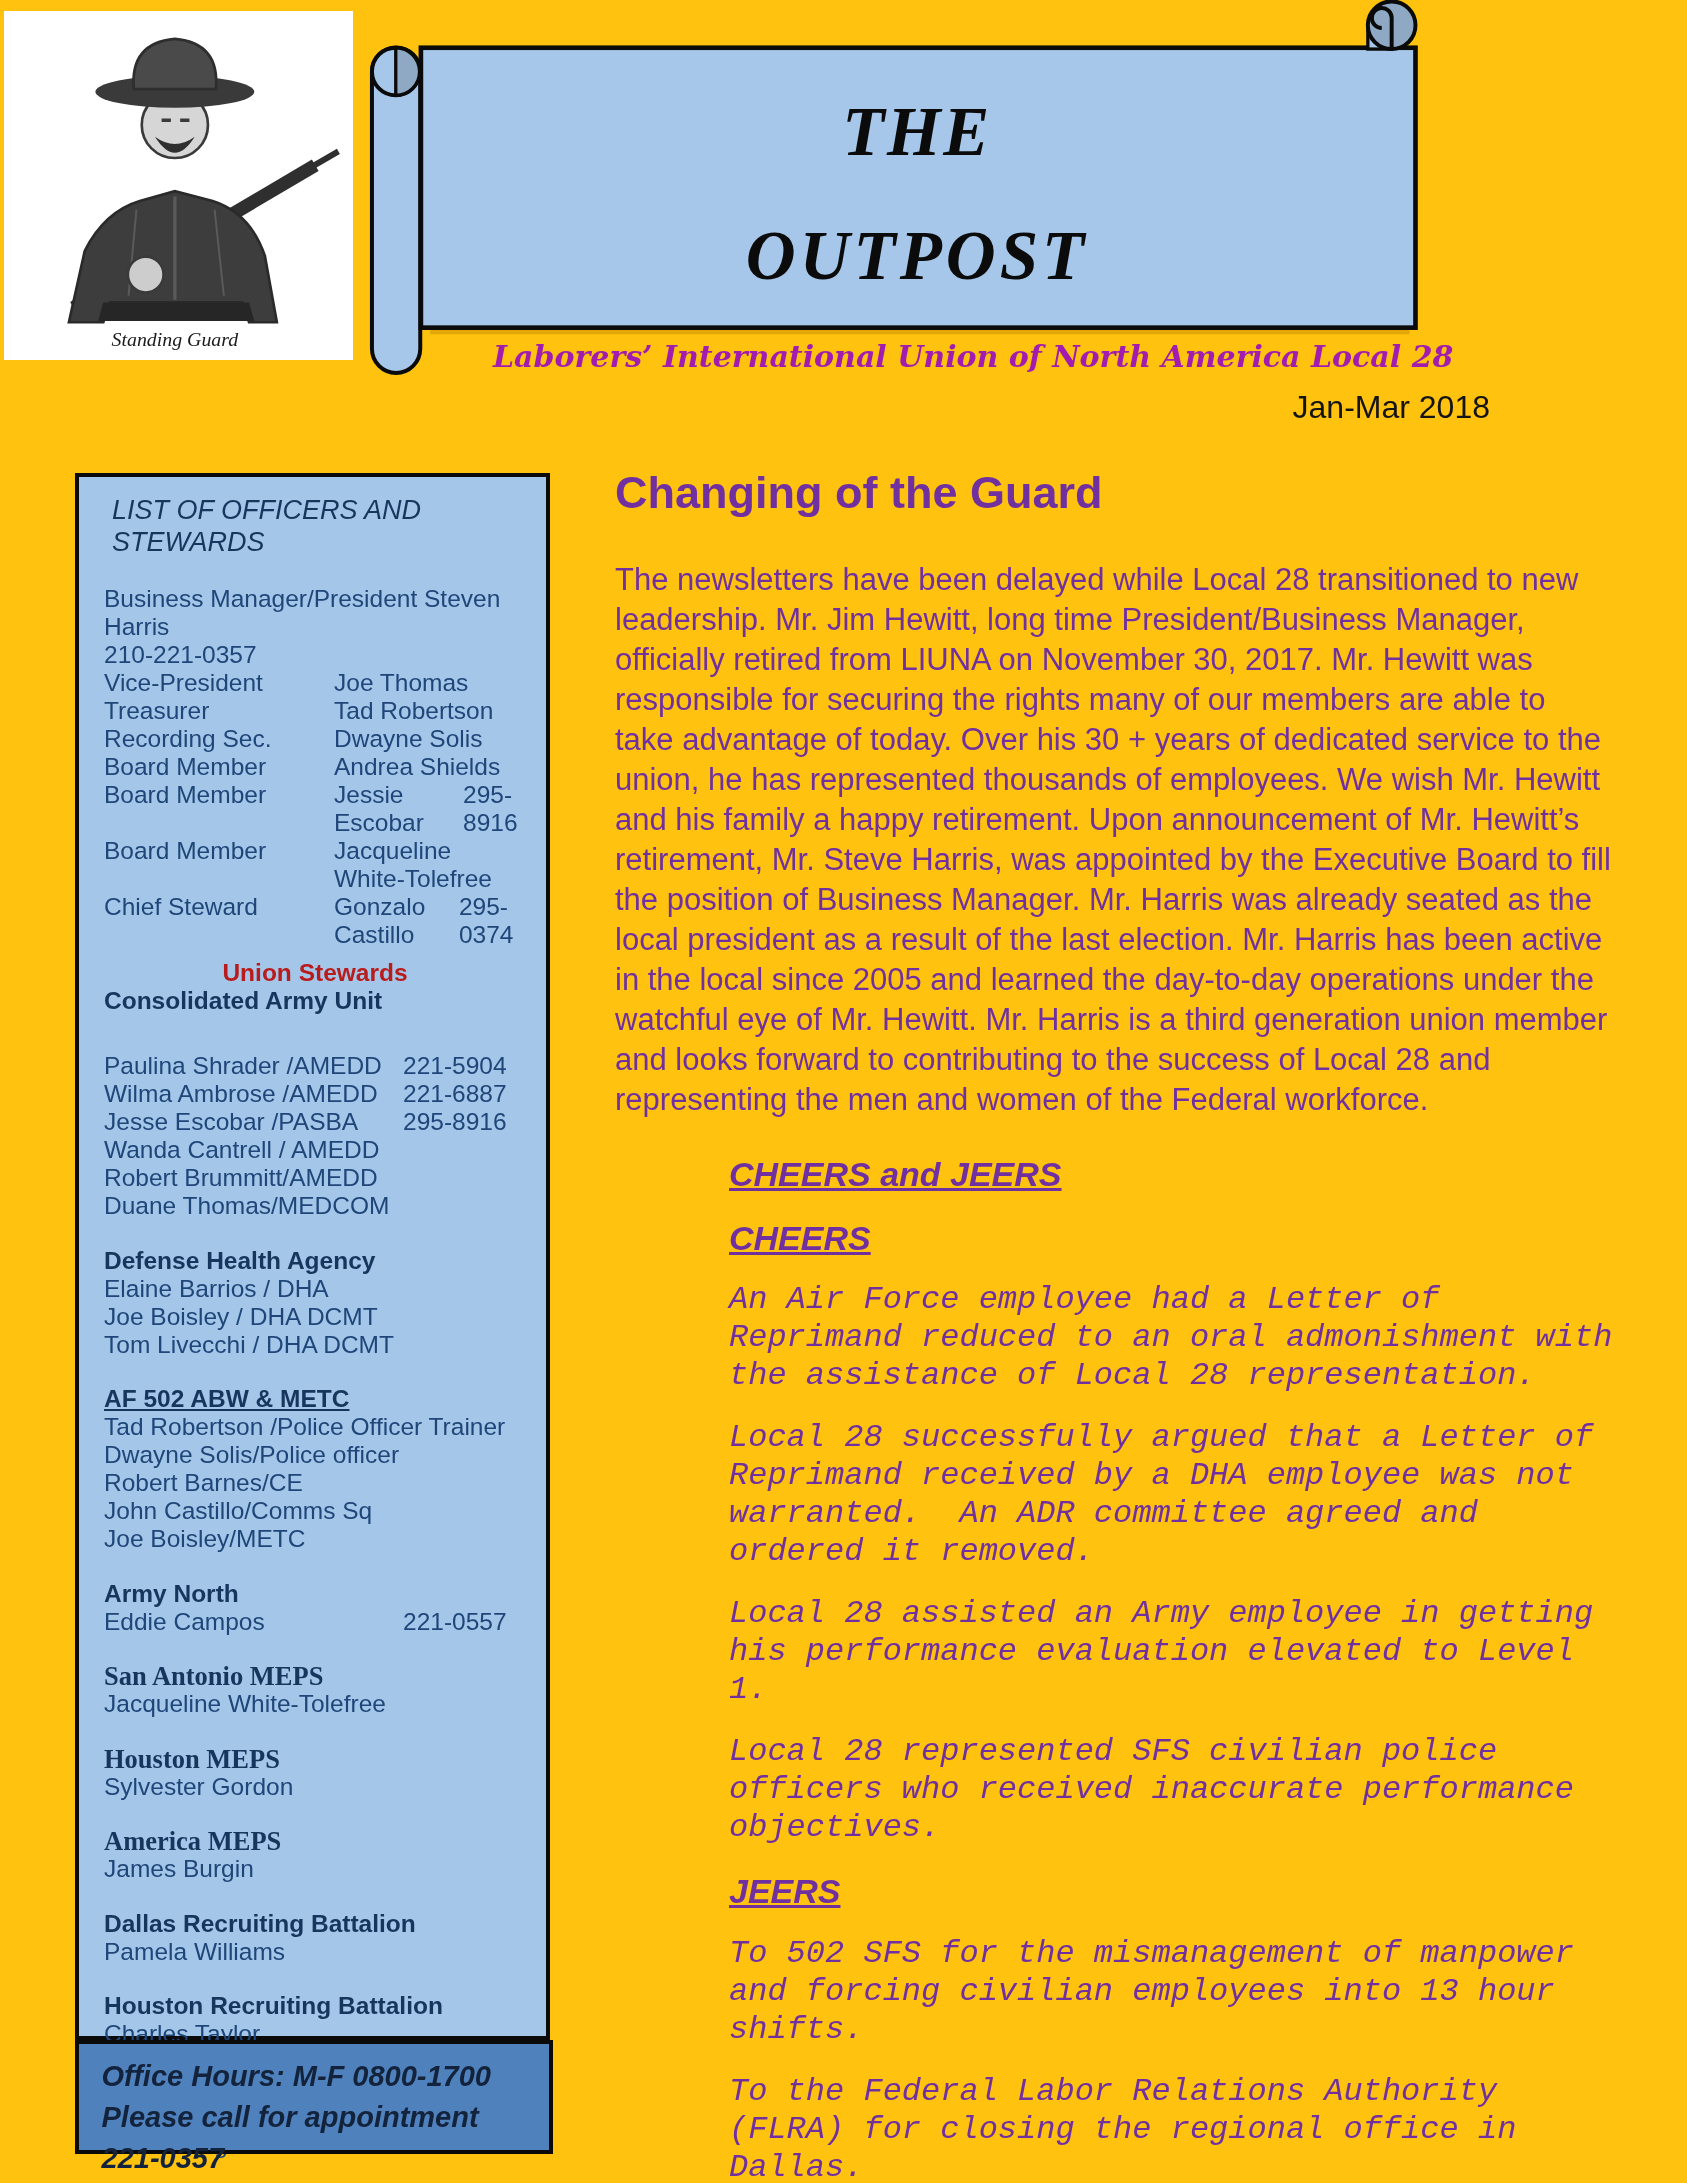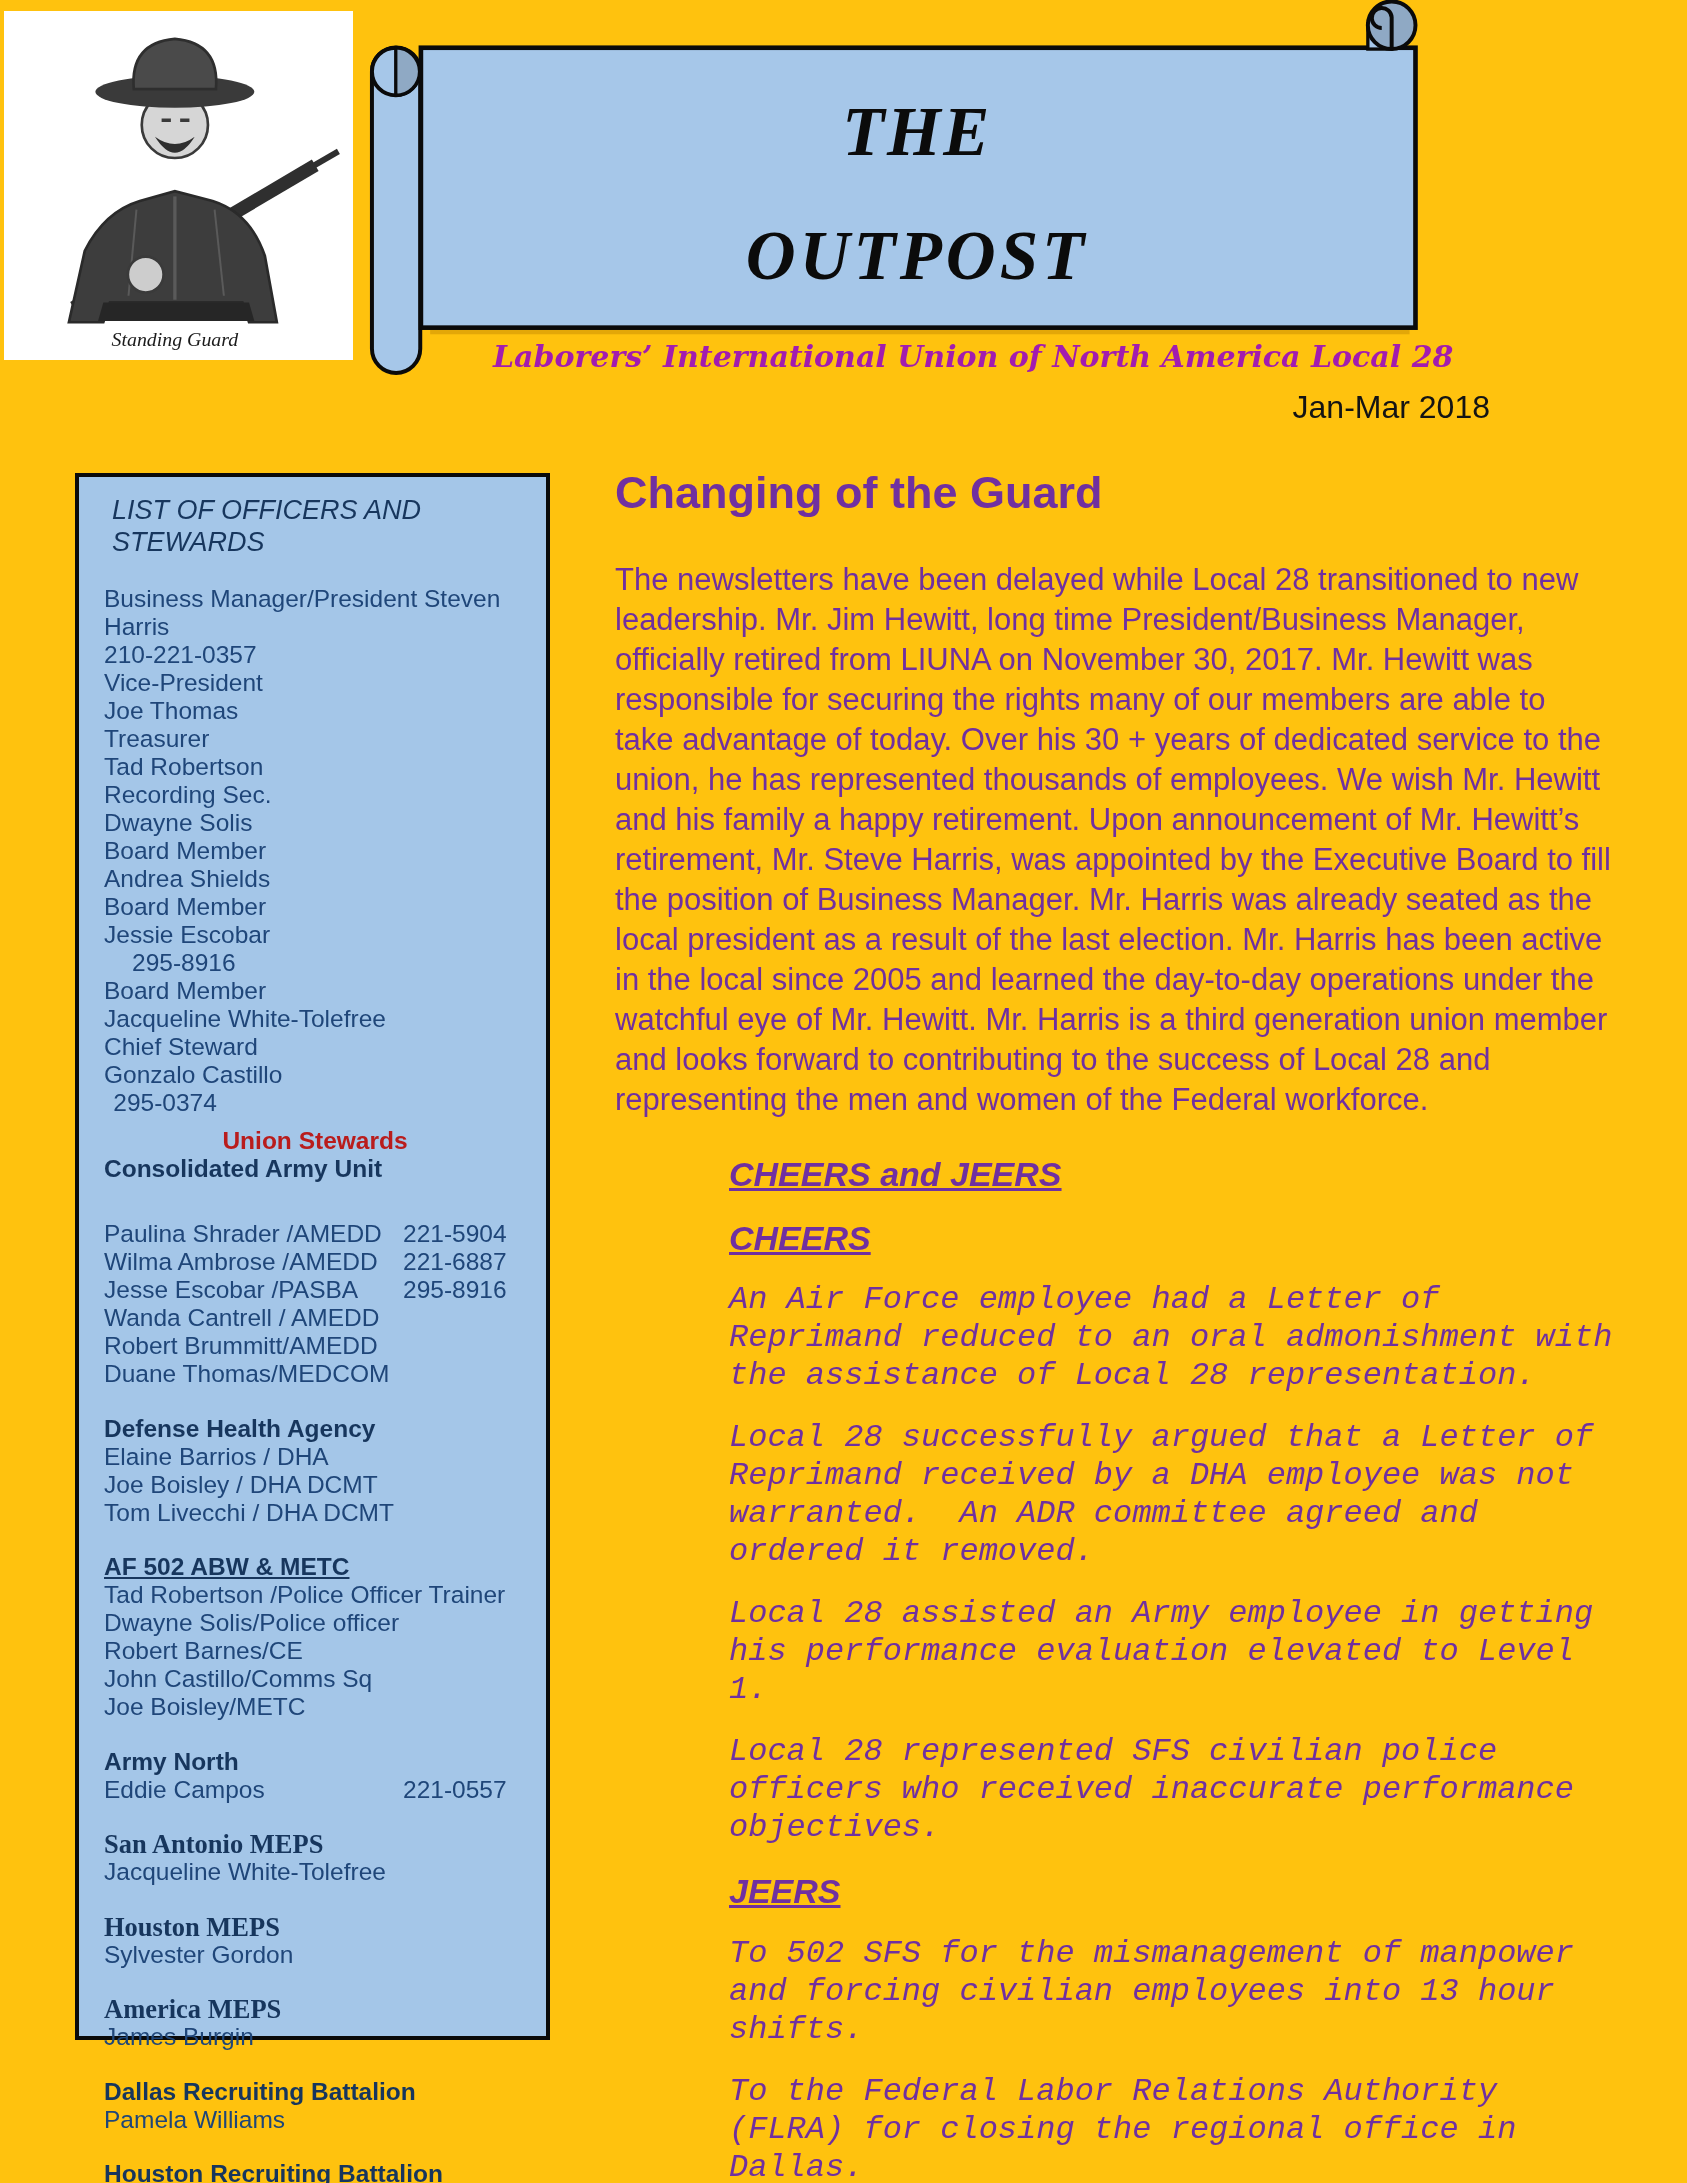--- a/index.html
+++ b/index.html
@@ -34,21 +34,21 @@
   
   .sidebar{
     position:absolute;left:75px;top:473px;width:475px;height:1567px;
     background:#A4C6E8;border:4.6px solid #0a0a0a;box-sizing:border-box;
     padding:17px 20px 0 25px;color:#1F4679;font-size:24.5px;line-height:28px;
   }
   .sb-title{font-style:italic;font-size:27px;line-height:32px;color:#17365D;padding-left:8px;}
   .sb-gap{height:26.5px;}
   .sb-gap-sm{height:10.6px;}
   .sb-gap-lg{height:37px;}
-  .officer{display:flex;flex-direction:column;}
+  .officer{display:flex;}
   .officer .role{width:230px;flex:none;}
   .officer .phone{margin-left:28px;}
   .officer.tight .phone{margin-left:9.3px;}
   .sb-center{text-align:center;font-weight:bold;color:#b91c1c;}
   .sb-head{font-weight:bold;color:#17365D;}
   .sb-head.serif{font-family:"Liberation Serif",serif;font-size:26.5px;}
   .sb-head.uline{text-decoration:underline;}
   .member{display:flex;}
   .member .name{width:299px;flex:none;}
   
@@ -269,20 +269,23 @@
         <span>Donna Marquis</span>
       </div>
     <div class="member">
         <span>Lemont Pigford /Alternate</span>
       </div>
 
     <div class="sb-gap"></div>
     <div class="sb-head">St. Louis MEPS -Vacant</div>
   </div>
 
+  <div class="office-box">
+    <div class="txt">Office Hours: M-F 0800-1700 Please call for appointment 221-0357</div>
+  </div>
 
   <div class="article">
     <h1>Changing of the Guard</h1>
     <div class="intro">The newsletters have been delayed while Local 28 transitioned to new leadership. Mr. Jim Hewitt, long time President/Business Manager, officially retired from LIUNA on November 30, 2017. Mr. Hewitt was responsible for securing the rights many of our members are able to take advantage of today. Over his 30 + years of dedicated service to the union, he has represented thousands of employees. We wish Mr. Hewitt and his family a happy retirement. Upon announcement of Mr. Hewitt’s retirement, Mr. Steve Harris, was appointed by the Executive Board to fill the position of Business Manager. Mr. Harris was already seated as the local president as a result of the last election. Mr. Harris has been active in the local since 2005 and learned the day-to-day operations under the watchful eye of Mr. Hewitt. Mr. Harris is a third generation union member and looks forward to contributing to the success of Local 28 and representing the men and women of the Federal workforce.</div>
 
     <div class="sections">
       <div class="sec-head">CHEERS and JEERS</div>
       <div class="sec-head">CHEERS</div>
       <p class="sec-p">An Air Force employee had a Letter of Reprimand reduced to an oral admonishment with the assistance of Local 28 representation.</p>
       <p class="sec-p">Local 28 successfully argued that a Letter of Reprimand received by a DHA employee was not warranted.  An ADR committee agreed and ordered it removed.</p>

